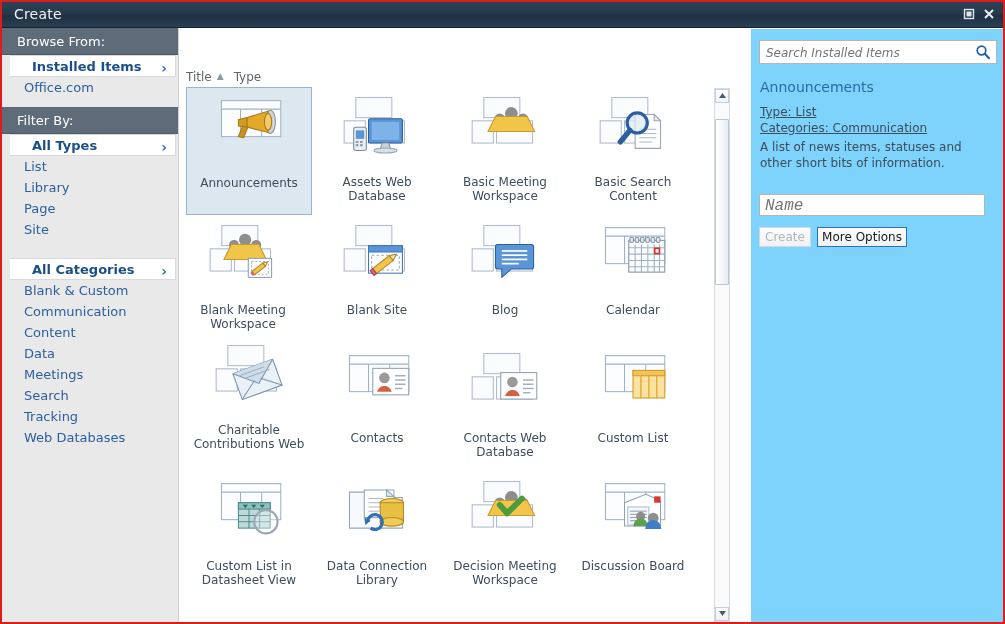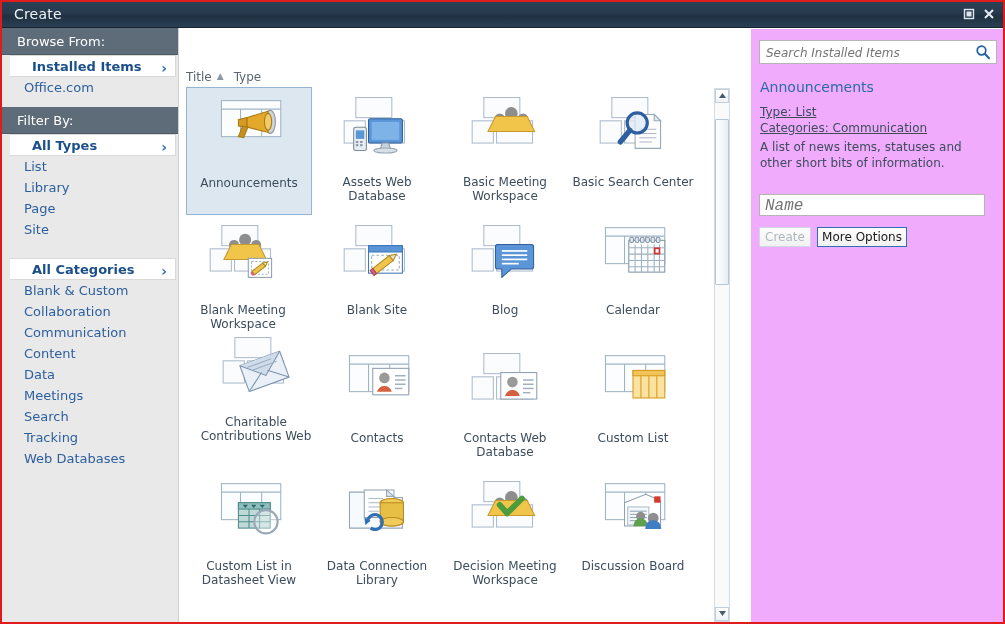--- a/index.html
+++ b/index.html
@@ -151,21 +151,21 @@
     width: 14px; height: 176px;
     background: linear-gradient(to right, #ffffff 0%, #f4f7fa 50%, #e6ecf2 100%);
     border: 1px solid #b9c6d3;
     border-radius: 1px;
   }
 
   
   #right {
     position: absolute; left: 749px; top: 27px;
     width: 252px; height: 593px;
-    background: #f0abfc;
+    background: #7dd3fc;
   }
   #searchbox {
     position: absolute; left: 8px; top: 11px;
     width: 238px; height: 24px;
     border: 1px solid #b5b5b5;
     background: #ffffff;
   }
   #search-input {
     position: absolute; left: 6px; top: 3px;
     width: 200px; height: 18px;
@@ -277,21 +277,20 @@
 
     <div class="side-gap"></div>
     <div class="side-gap"></div>
 
     <div class="side-sel">
       <span>All Categories</span>
       <span class="chev">›</span>
     </div>
 
     <div class="side-link">Blank &amp; Custom</div>
-    <div class="side-link">Collaboration</div>
     <div class="side-link">Communication</div>
     <div class="side-link">Content</div>
     <div class="side-link">Data</div>
     <div class="side-link">Meetings</div>
     <div class="side-link">Search</div>
     <div class="side-link">Tracking</div>
     <div class="side-link">Web Databases</div>
   </div>
 
   <div id="center">
@@ -374,21 +373,21 @@
                 <g stroke="#aebccc">
                   <line x1="40" y1="34" x2="56" y2="34"></line>
                   <line x1="40" y1="38" x2="56" y2="38"></line>
                   <line x1="40" y1="42" x2="56" y2="42"></line>
                   <line x1="40" y1="46" x2="52" y2="46"></line>
                 </g>
                 <circle cx="38" cy="28" r="9.5" fill="#dde8f4" fill-opacity=".75" stroke="#2d5fa0" stroke-width="3"></circle>
                 <path d="M31 35 L22 46" stroke="#2d5fa0" stroke-width="5" stroke-linecap="round"></path>
               </svg>
             </div>
-            <div class="lbl">Basic Search Center</div>
+            <div class="lbl">Basic Search Content</div>
           </div>
           <div class="tile" style="left: 0; top: 128px;">
             <div class="ico">
               <svg width="72" height="62" viewBox="0 0 68 58">
                 <rect x="14" y="4" width="34" height="19" fill="#fbfcfe" stroke="#aebccc"></rect>
                 <rect x="3" y="26" width="20" height="21" fill="#fbfcfe" stroke="#aebccc"></rect>
                 <rect x="26" y="26" width="34" height="21" fill="#fbfcfe" stroke="#aebccc"></rect>
                 <g transform="translate(36,34)">
                   <g transform="translate(0,-6) scale(0.95)">
                     <circle cx="-11" cy="-6" r="5" fill="#8e8e8e"></circle>
@@ -475,21 +474,21 @@
                     <line x1="18" y1="8" x2="18" y2="34"></line>
                     <line x1="24" y1="8" x2="24" y2="34"></line>
                     <line x1="29" y1="8" x2="29" y2="34"></line>
                   </g>
                   <rect x="24.5" y="11.5" width="4.5" height="5" fill="none" stroke="#d0342c" stroke-width="1.6"></rect>
                 </g>
               </svg>
             </div>
             <div class="lbl">Calendar</div>
           </div>
-          <div class="tile" style="left: 6px; top: 240px; margin-left: 7px;">
+          <div class="tile" style="left: 6px; top: 248px;">
             <div class="ico">
               <svg width="72" height="62" viewBox="0 0 68 58">
                 <rect x="14" y="4" width="34" height="19" fill="#fbfcfe" stroke="#aebccc"></rect>
                 <rect x="3" y="26" width="20" height="21" fill="#fbfcfe" stroke="#aebccc"></rect>
                 <rect x="26" y="26" width="34" height="21" fill="#fbfcfe" stroke="#aebccc"></rect>
                 <g transform="translate(42,36) rotate(-20)">
                   <rect x="-20" y="-13" width="40" height="26" fill="#e9f0f8" stroke="#7d93aa"></rect>
                   <path d="M-20 -13 L0 4 L20 -13" fill="#cfdcea" stroke="#7d93aa"></path>
                   <path d="M-20 13 L-3 0 M20 13 L3 0" stroke="#7d93aa" fill="none"></path>
                   <g stroke="#9fb0c2">

